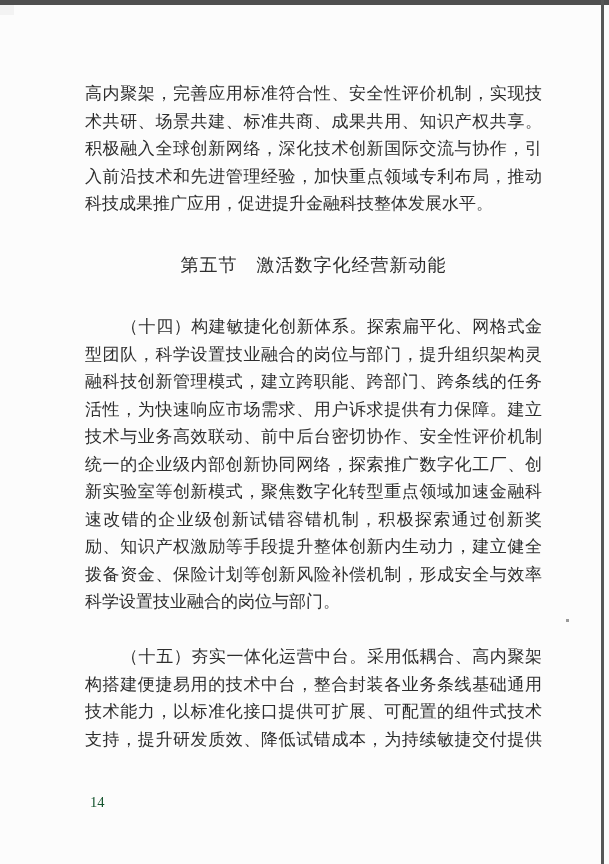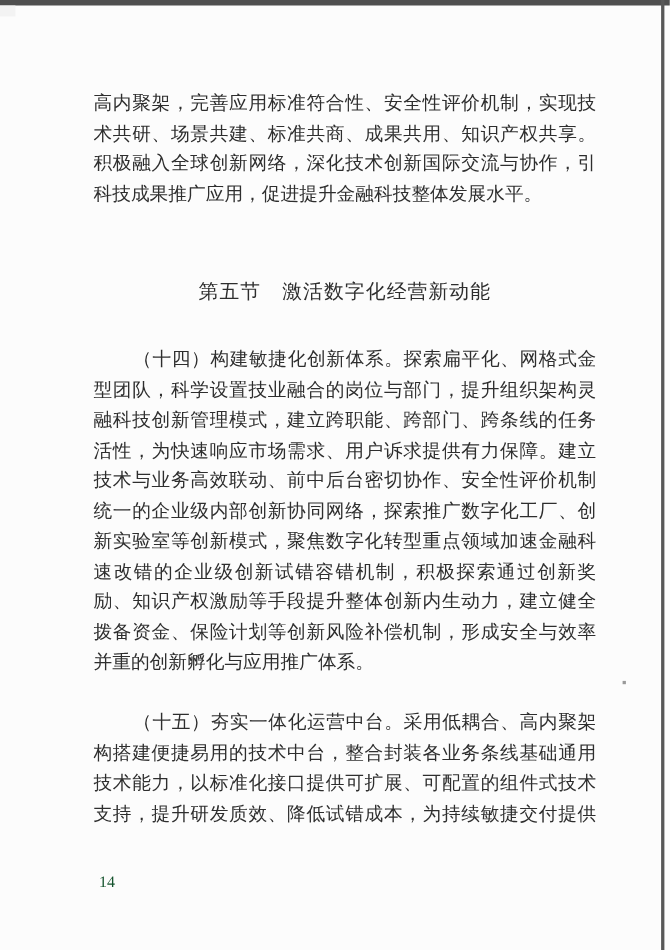--- a/index.html
+++ b/index.html
@@ -62,39 +62,40 @@
 
   <div class="scan-top"></div>
   <div class="scan-right"></div>
   <div class="scan-patch"></div>
   <div class="scan-speck"></div>
 
   <div class="textblock para-cont">
     <div class="line">高内聚架，完善应用标准符合性、安全性评价机制，实现技</div>
     <div class="line">术共研、场景共建、标准共商、成果共用、知识产权共享。</div>
     <div class="line">积极融入全球创新网络，深化技术创新国际交流与协作，引</div>
+    <div class="line">入前沿技术和先进管理经验，加快重点领域专利布局，推动</div>
     <div class="line short">科技成果推广应用，促进提升金融科技整体发展水平。</div>
   </div>
 
   <div class="textblock heading-wrap">
     <div class="section-heading">第五节　激活数字化经营新动能</div>
   </div>
 
   <div class="textblock para-14">
     <div class="line first">（十四）构建敏捷化创新体系。探索扁平化、网格式金</div>
     <div class="line">型团队，科学设置技业融合的岗位与部门，提升组织架构灵</div>
     <div class="line">融科技创新管理模式，建立跨职能、跨部门、跨条线的任务</div>
     <div class="line">活性，为快速响应市场需求、用户诉求提供有力保障。建立</div>
     <div class="line">技术与业务高效联动、前中后台密切协作、安全性评价机制</div>
     <div class="line">统一的企业级内部创新协同网络，探索推广数字化工厂、创</div>
     <div class="line">新实验室等创新模式，聚焦数字化转型重点领域加速金融科</div>
     <div class="line">速改错的企业级创新试错容错机制，积极探索通过创新奖</div>
     <div class="line">励、知识产权激励等手段提升整体创新内生动力，建立健全</div>
     <div class="line">拨备资金、保险计划等创新风险补偿机制，形成安全与效率</div>
-    <div class="line short">并重的创新孵化与应用推广体系。</div>
+    <div class="line short">科学设置技业融合的岗位与部门。</div>
   </div>
 
   <div class="textblock para-15">
     <div class="line first">（十五）夯实一体化运营中台。采用低耦合、高内聚架</div>
     <div class="line">构搭建便捷易用的技术中台，整合封装各业务条线基础通用</div>
     <div class="line">技术能力，以标准化接口提供可扩展、可配置的组件式技术</div>
     <div class="line">支持，提升研发质效、降低试错成本，为持续敏捷交付提供</div>
   </div>
 
   <div class="page-number">14</div>

